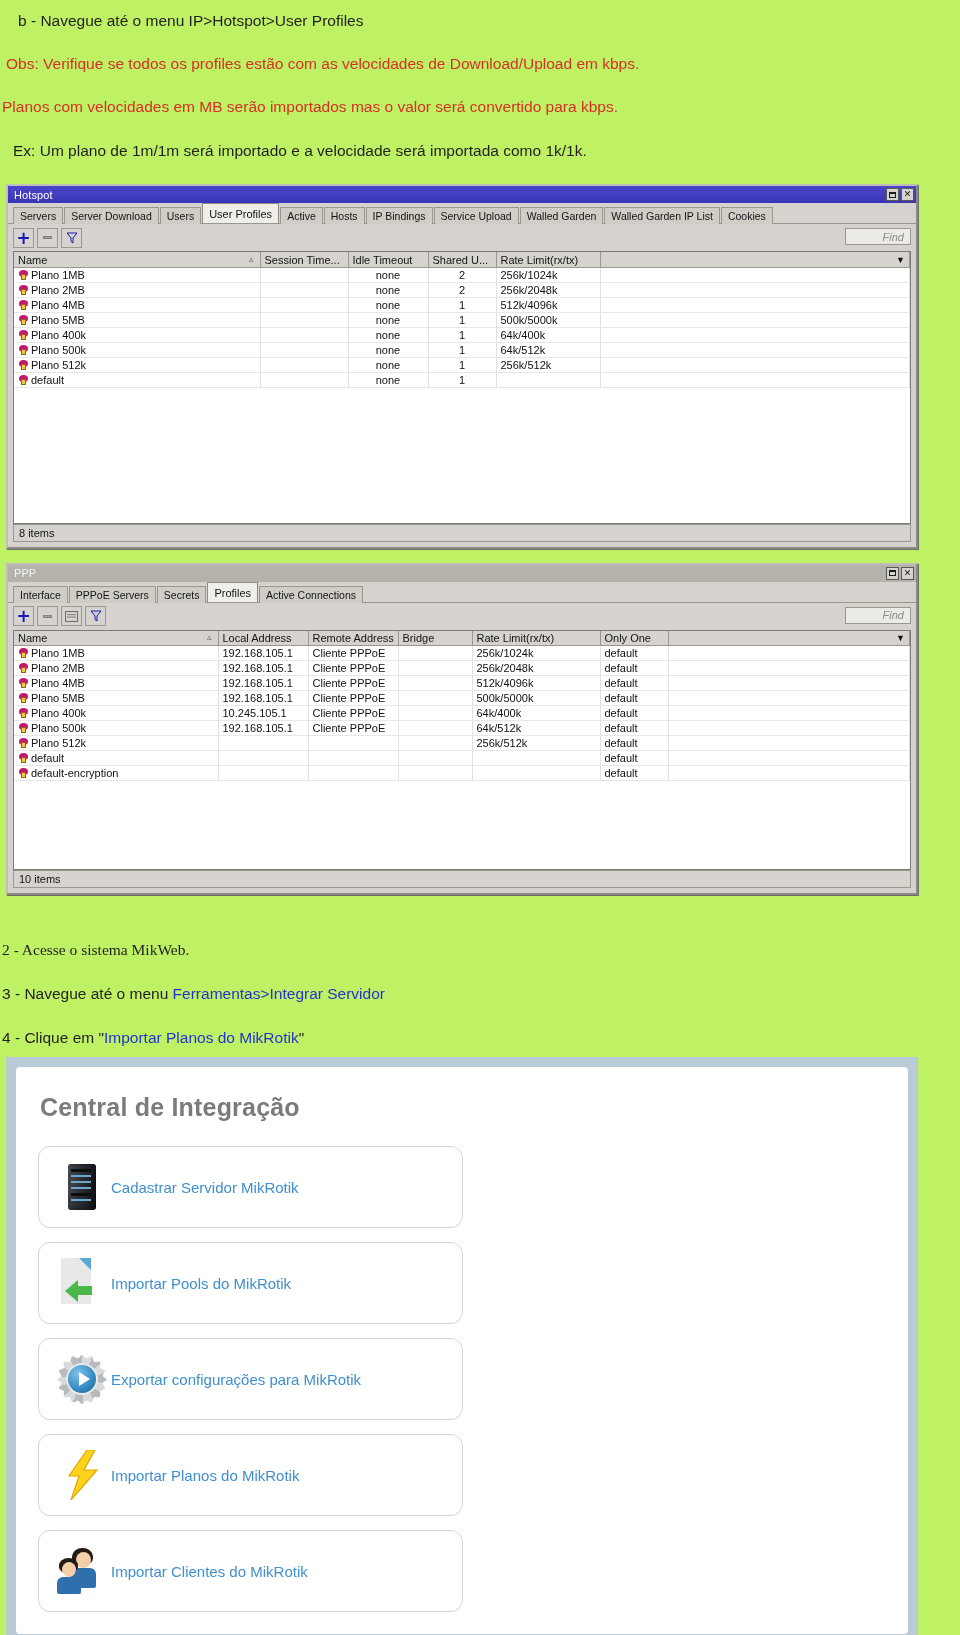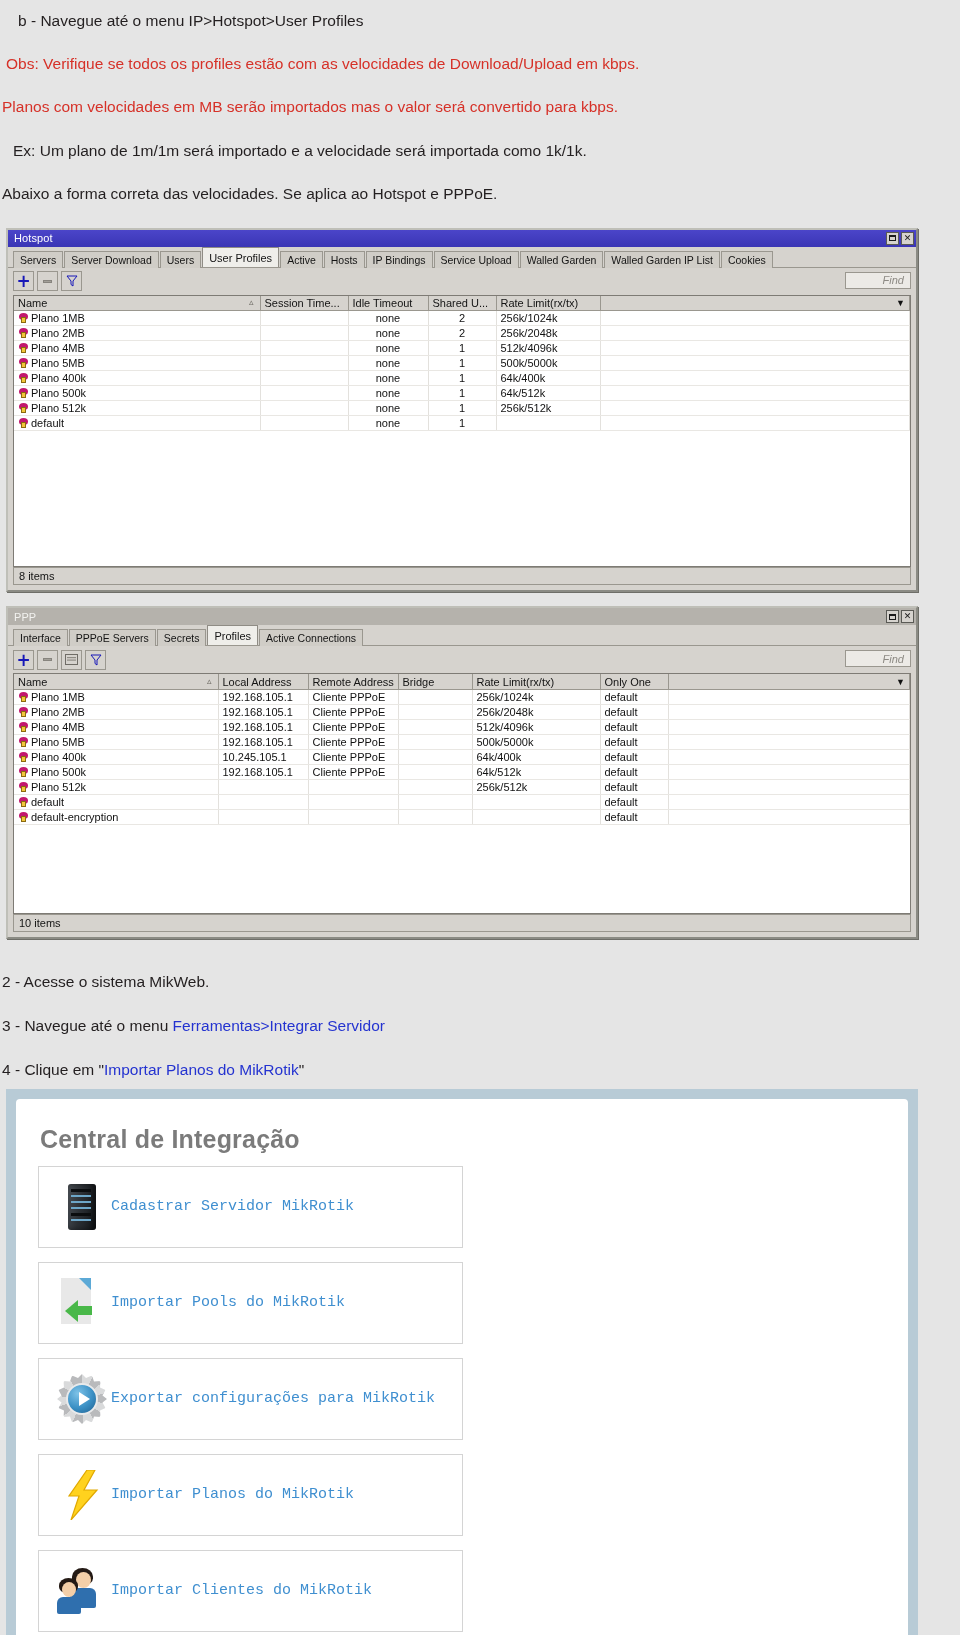--- a/index.html
+++ b/index.html
@@ -2,21 +2,21 @@
 <html><head>
 <meta charset="utf-8">
 <style>
   * { box-sizing: border-box; }
   html, body {
     margin: 0; padding: 0;
     background: #ffffff;
     width: 960px;
     font-family: "Liberation Sans", sans-serif;
   }
-  .page { position: relative; width: 960px; height: 1635px; overflow: hidden; background:#e5e5e5; }
+  .page { position: relative; width: 960px; height: 1635px; overflow: hidden; background:#bef264; }
 
   
   .intro { padding: 8px 0 0 0; }
   .line { font-size: 15.5px; color: #231f20; line-height: 1.2; padding-left: 18px; }
   .line.red { color: #d63128; }
   .l-b   { margin-top: 4px;  padding-left: 18px; }
   .l-obs { margin-top: 24px; padding-left: 6px; }
   .l-pl  { margin-top: 25px; padding-left: 2px; }
   .l-ex  { margin-top: 25px; padding-left: 13px; }
   .l-ab  { margin-top: 25px; padding-left: 2px; }
@@ -143,44 +143,43 @@
   }
   .win .pad { height: 5px; }
 
   
   tr.marked td { border-top: 1px dotted #8a8a8a; border-bottom: 1px dotted #8a8a8a; }
 
   
   .steps { padding-left: 2px; }
   .step { font-size: 15.5px; color: #231f20; }
   .blue { color: #2433d0; }
-  .s2 { margin-top: 34px; }
+  .s2 { margin-top: 46px; font-family: Liberation Serif, serif; }
   .s3 { margin-top: 26px; }
   .s4 { margin-top: 26px; }
 
   
   .mikweb {
     margin: 10px 0 0 6px;
     width: 912px;
     background: #b8cbd6;
     padding: 10px 10px 12px 10px;
   }
   .mikweb-inner { background: #ffffff; border-radius: 4px; padding: 26px 22px 22px 22px; }
   .ci-title {
     font-size: 25px; font-weight: bold; color: #7b7b7b;
-    margin: 0 0 12px 2px; letter-spacing: .2px;
+    margin: 0 0 24px 2px; letter-spacing: .2px;
   }
   .cardgrid { display: flex; flex-wrap: wrap; gap: 14px 18px; }
   .card {
     width: 425px; height: 82px;
-    border: 1px solid #d4d4d4; border-radius: 0;
+    border: 1px solid #d4d4d4; border-radius: 12px;
     background: #fff;
     display: flex; align-items: center;
     padding: 0 14px;
-    font-family: Liberation Mono, monospace;
   }
   .card .ic { width: 58px; flex: 0 0 58px; display:flex; align-items:center; justify-content:center; }
   .card .lbl { font-size: 15px; color: #3f8fd0; }
 
   
   .ic-server { width:40px; height:50px; position:relative; }
   .ic-server .body { position:absolute; left:6px; top:2px; width:28px; height:46px;
       background:linear-gradient(100deg,#4a4f55 0%,#2b2f34 45%,#14171a 100%); border-radius:3px;
       box-shadow: inset -4px 0 6px rgba(0,0,0,.5); }
   .ic-server .slot { position:absolute; left:9px; width:20px; height:2px; background:#6da7c9; }
@@ -220,21 +219,20 @@
 </head>
 <body>
 
 <div class="page">
 
   <div class="intro">
     <div class="line l-b">b - Navegue até o menu IP&gt;Hotspot&gt;User Profiles</div>
     <div class="line red l-obs">Obs: Verifique se todos os profiles estão com as velocidades de Download/Upload em kbps.</div>
     <div class="line red l-pl">Planos com velocidades em MB serão importados mas o valor será convertido para kbps.</div>
     <div class="line l-ex">Ex: Um plano de 1m/1m será importado e a velocidade será importada como 1k/1k.</div>
-    <div class="line l-ab">Abaixo a forma correta das velocidades. Se aplica ao Hotspot e PPPoE.</div>
   </div>
 
   <div class="winwrap">
     <div class="win">
 
       <div class="titlebar active">
         <span class="ttl">Hotspot</span>
         <span class="tbtn">
             <span class="sq"></span>
           </span>

